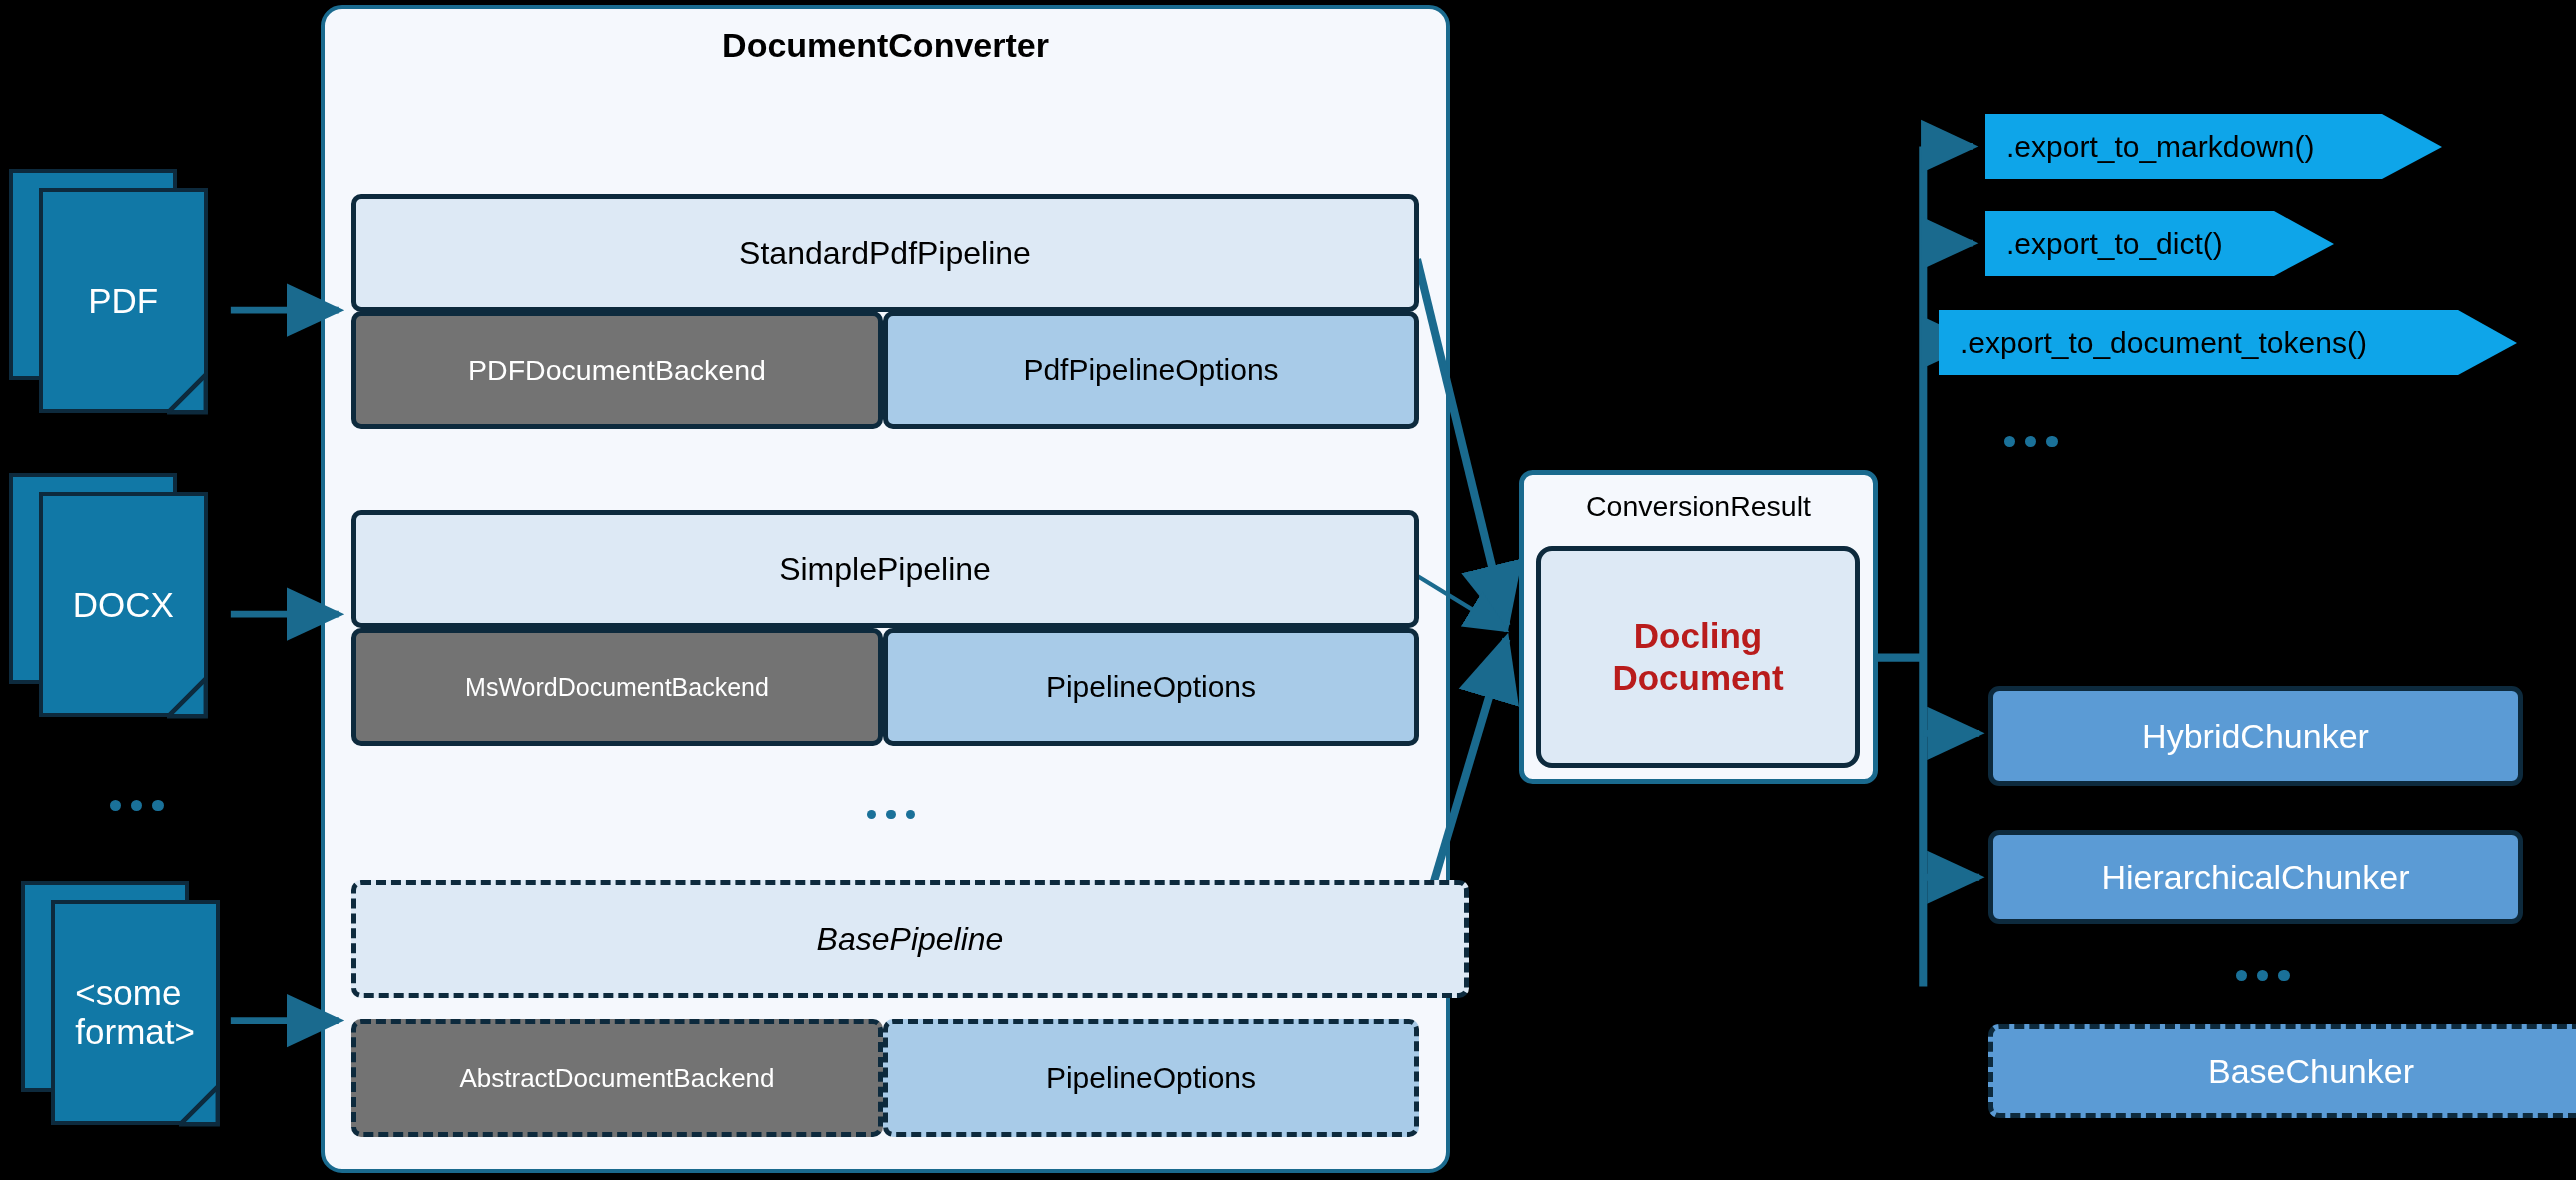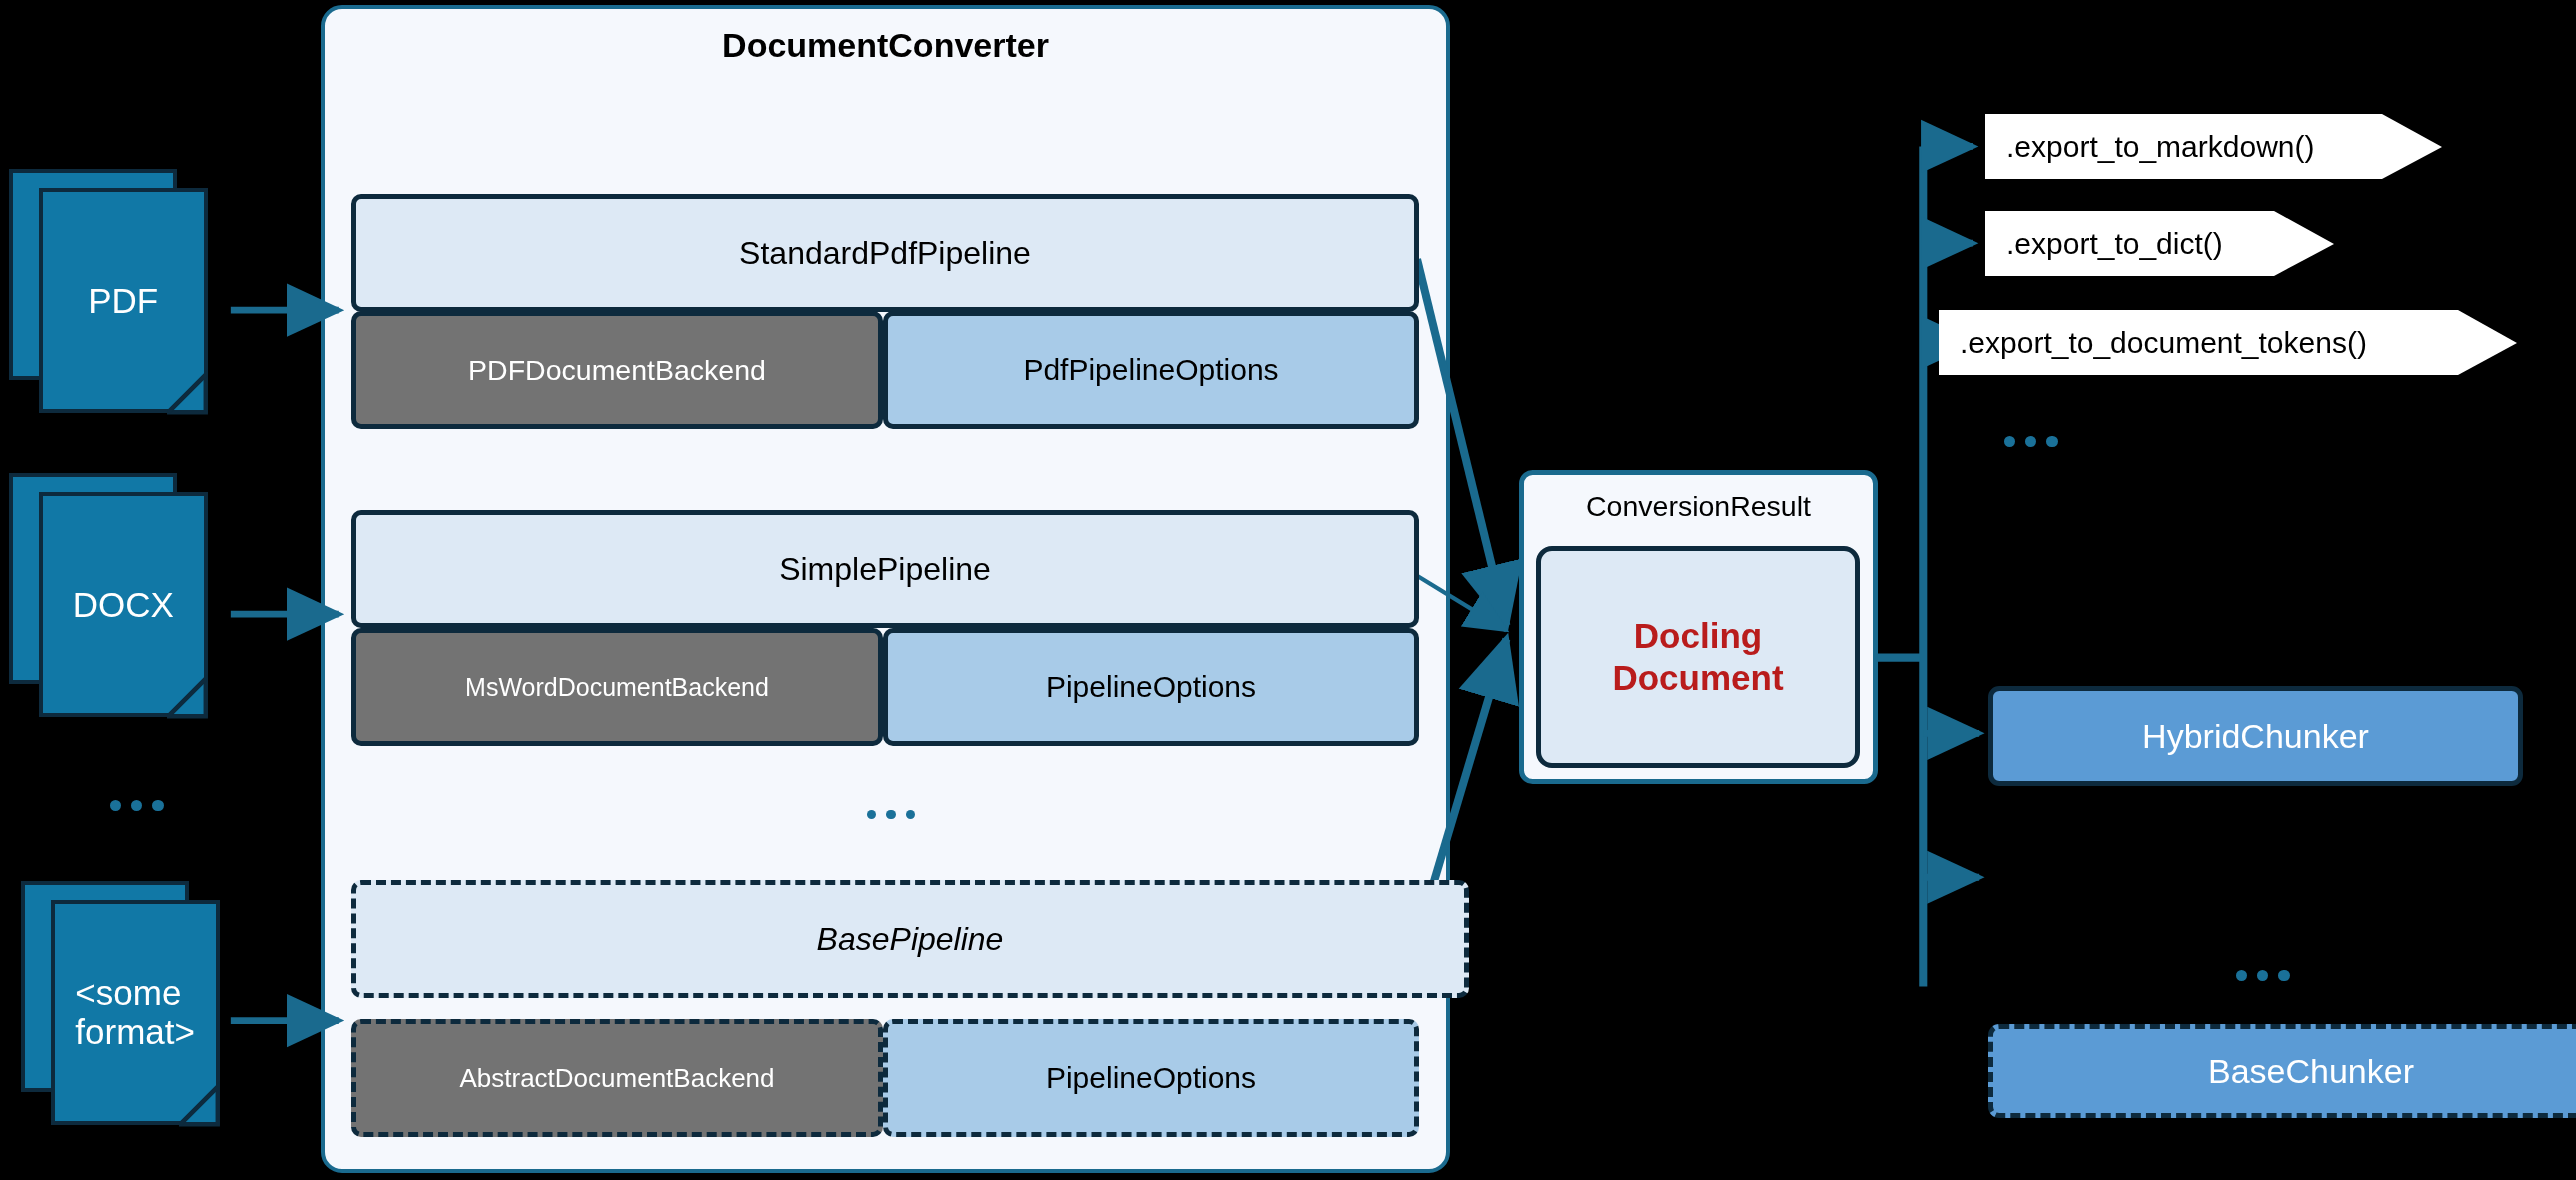--- a/index.html
+++ b/index.html
@@ -44,21 +44,21 @@
      background:#f5f8fd;border:5px solid #1a6a8e;border-radius:13.6px;box-sizing:border-box;
      z-index:5;}
   #conversion-result-label{position:absolute;left:1519px;top:490px;width:359px;
      text-align:center;font-size:28.5px;color:#000;z-index:7;}
   #docling-document{position:absolute;left:1536px;top:546px;width:324px;height:222px;
      background:#dde9f5;border:5px solid #0d2a3d;border-radius:16px;box-sizing:border-box;
      display:flex;align-items:center;justify-content:center;text-align:center;
      font-size:35px;font-weight:bold;color:#b91c1c;line-height:1.2;z-index:7;}
 
   
-  .chevron{position:absolute;background:#ffffff;display:flex;align-items:center;
+  .chevron{position:absolute;background:#0ea5e9;display:flex;align-items:center;
      justify-content:flex-start;padding-left:21px;box-sizing:border-box;
      font-size:30px;color:#000;z-index:5;}
 
   
   .chunker{position:absolute;background:#5b9bd5;border:5px solid #0d2a3d;
      border-radius:11.2px;box-sizing:border-box;display:flex;align-items:center;
      justify-content:center;color:#fff;font-size:34px;z-index:5;}
 
   
   .ellipsis{position:absolute;display:flex;gap:10px;align-items:center;z-index:6;}
@@ -203,20 +203,23 @@
   </div>
   <div class="ellipsis" style="left:2004px;top:436px;">
     <i></i>
       <i></i>
       <i></i>
   </div>
 
   <div class="chunker" style="left:1988px;top:686px;width:535px;height:100px;">
     <span>HybridChunker</span>
   </div>
+  <div class="chunker" style="left:1988px;top:830px;width:535px;height:94px;">
+    <span>HierarchicalChunker</span>
+  </div>
   <div class="ellipsis" style="left:2236px;top:970px;">
     <i></i>
       <i></i>
       <i></i>
   </div>
 
   <div class="chunker dashed" style="left:1988px;top:1024px;width:646px;height:94px;">
     <span>BaseChunker</span>
   </div>
 

